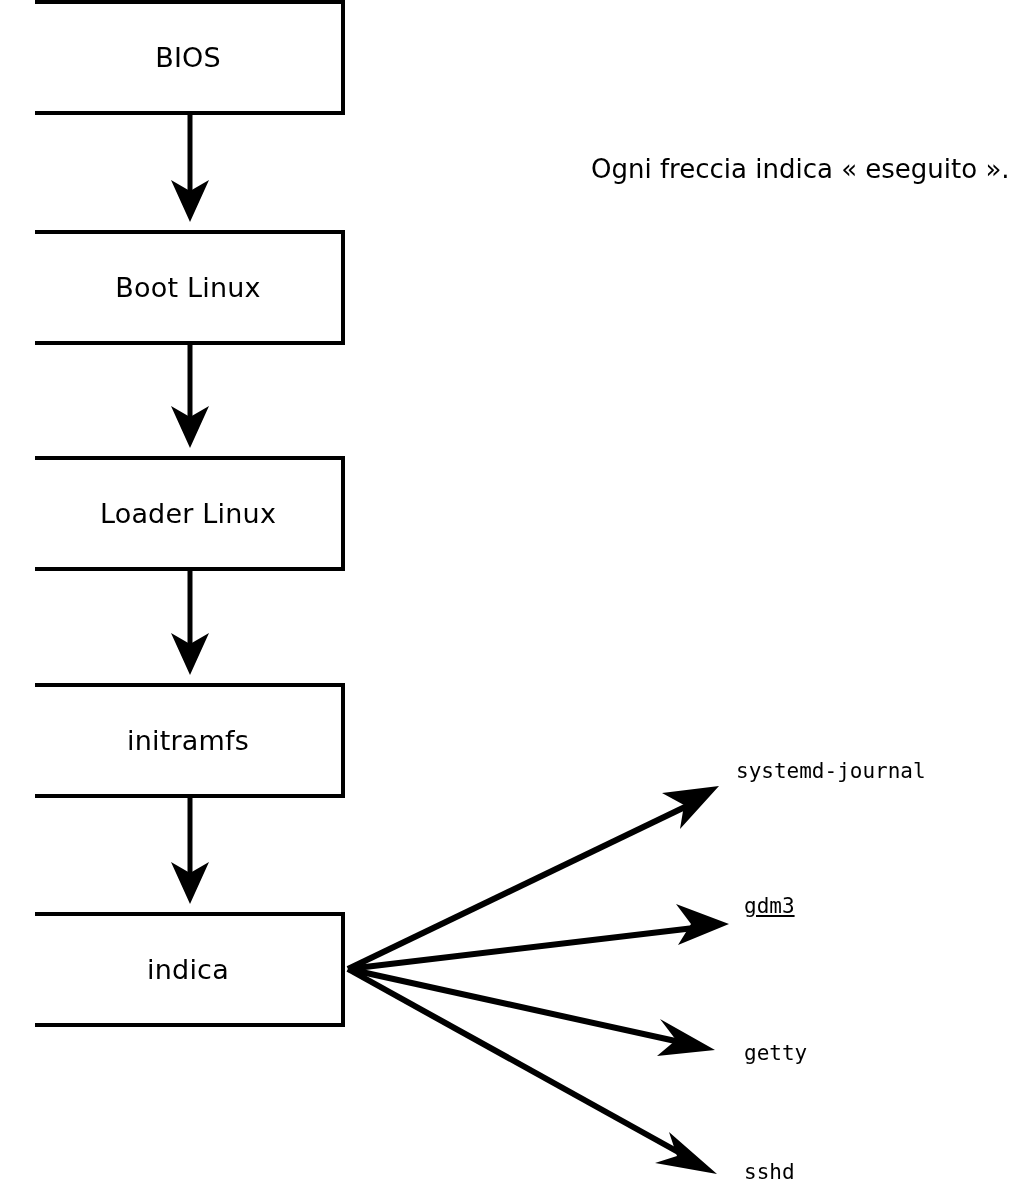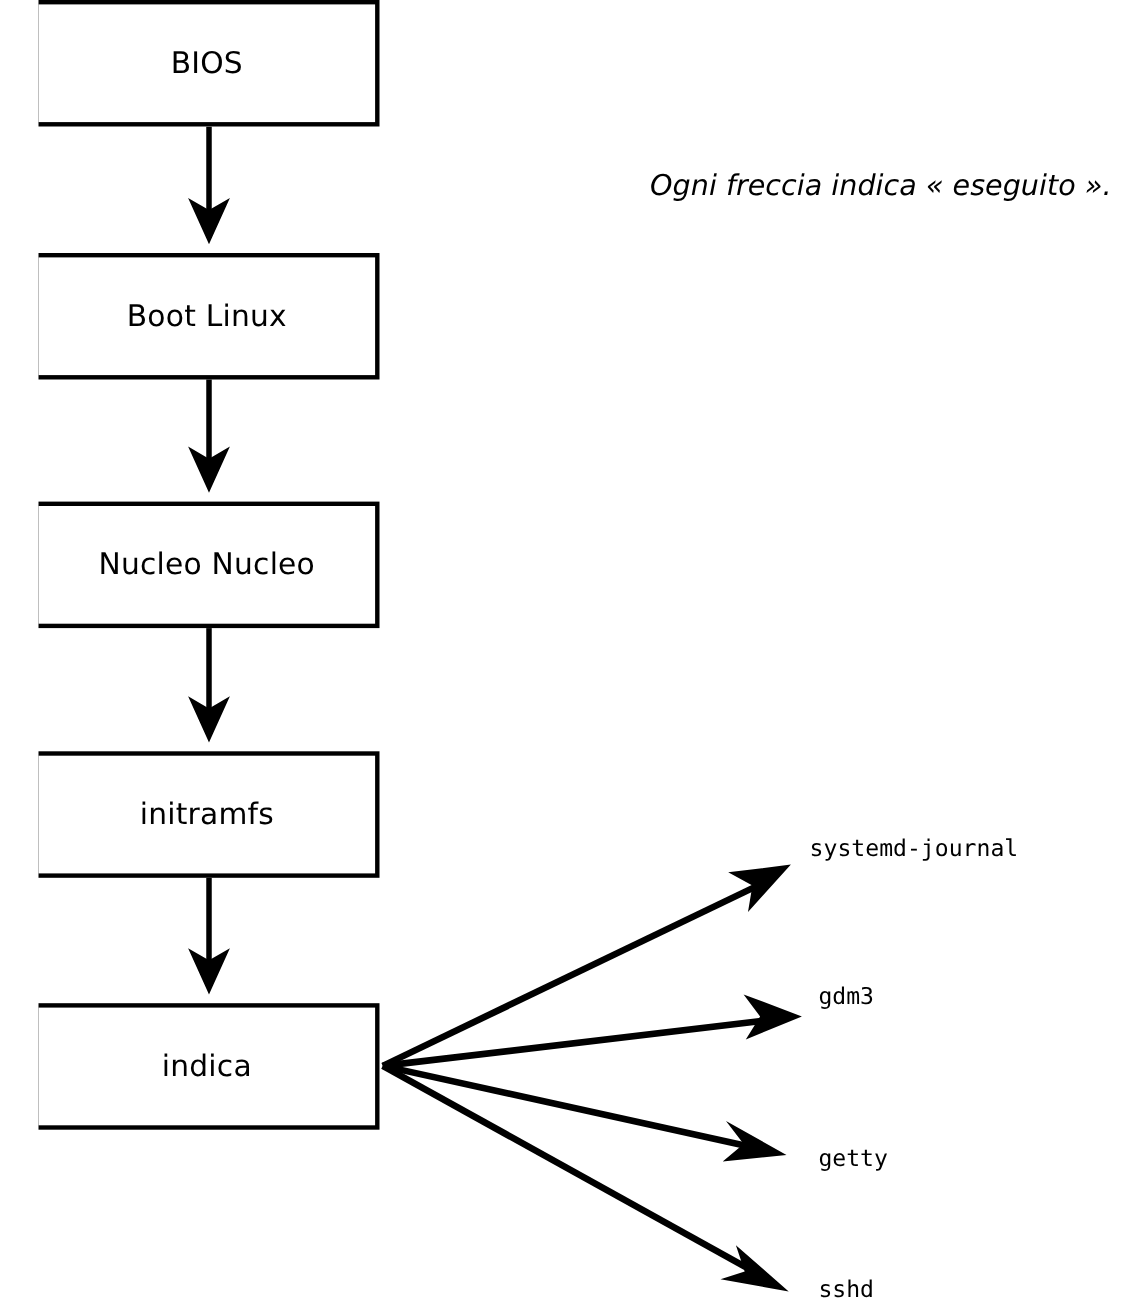--- a/index.html
+++ b/index.html
@@ -112,34 +112,34 @@
 
   <div class="stage-box" style="left:-4px; top:0px; width:314px; height:115px;">
     <span class="stage-label">BIOS</span>
   </div>
 
   <div class="stage-box" style="left:-4px; top:230px; width:314px; height:115px;">
     <span class="stage-label">Boot Linux</span>
   </div>
 
   <div class="stage-box" style="left:-4px; top:456px; width:314px; height:115px;">
-    <span class="stage-label">Nucleo Nucleo</span>
+    <span class="stage-label">Loader Linux</span>
   </div>
 
   <div class="stage-box" style="left:-4px; top:683px; width:314px; height:115px;">
     <span class="stage-label">initramfs</span>
   </div>
 
   <div class="stage-box" style="left:-4px; top:912px; width:314px; height:115px;">
     <span class="stage-label">indica</span>
   </div>
 
   <div class="service-label" style="left:701px; top:761px;">systemd-journal</div>
 
-  <div class="service-label" style="left:709px; top:896px;">gdm3</div>
+  <div class="service-label" style="left:709px; top:896px;text-decoration:underline;">gdm3</div>
 
   <div class="service-label" style="left:709px; top:1043px;">getty</div>
 
   <div class="service-label" style="left:709px; top:1162px;">sshd</div>
 
-  <div class="caption-note" style="left:556px; top:156px;font-style:italic;">Ogni freccia indica « eseguito ».</div>
+  <div class="caption-note" style="left:556px; top:156px;">Ogni freccia indica « eseguito ».</div>
 
 </div>
 
 </body></html>

